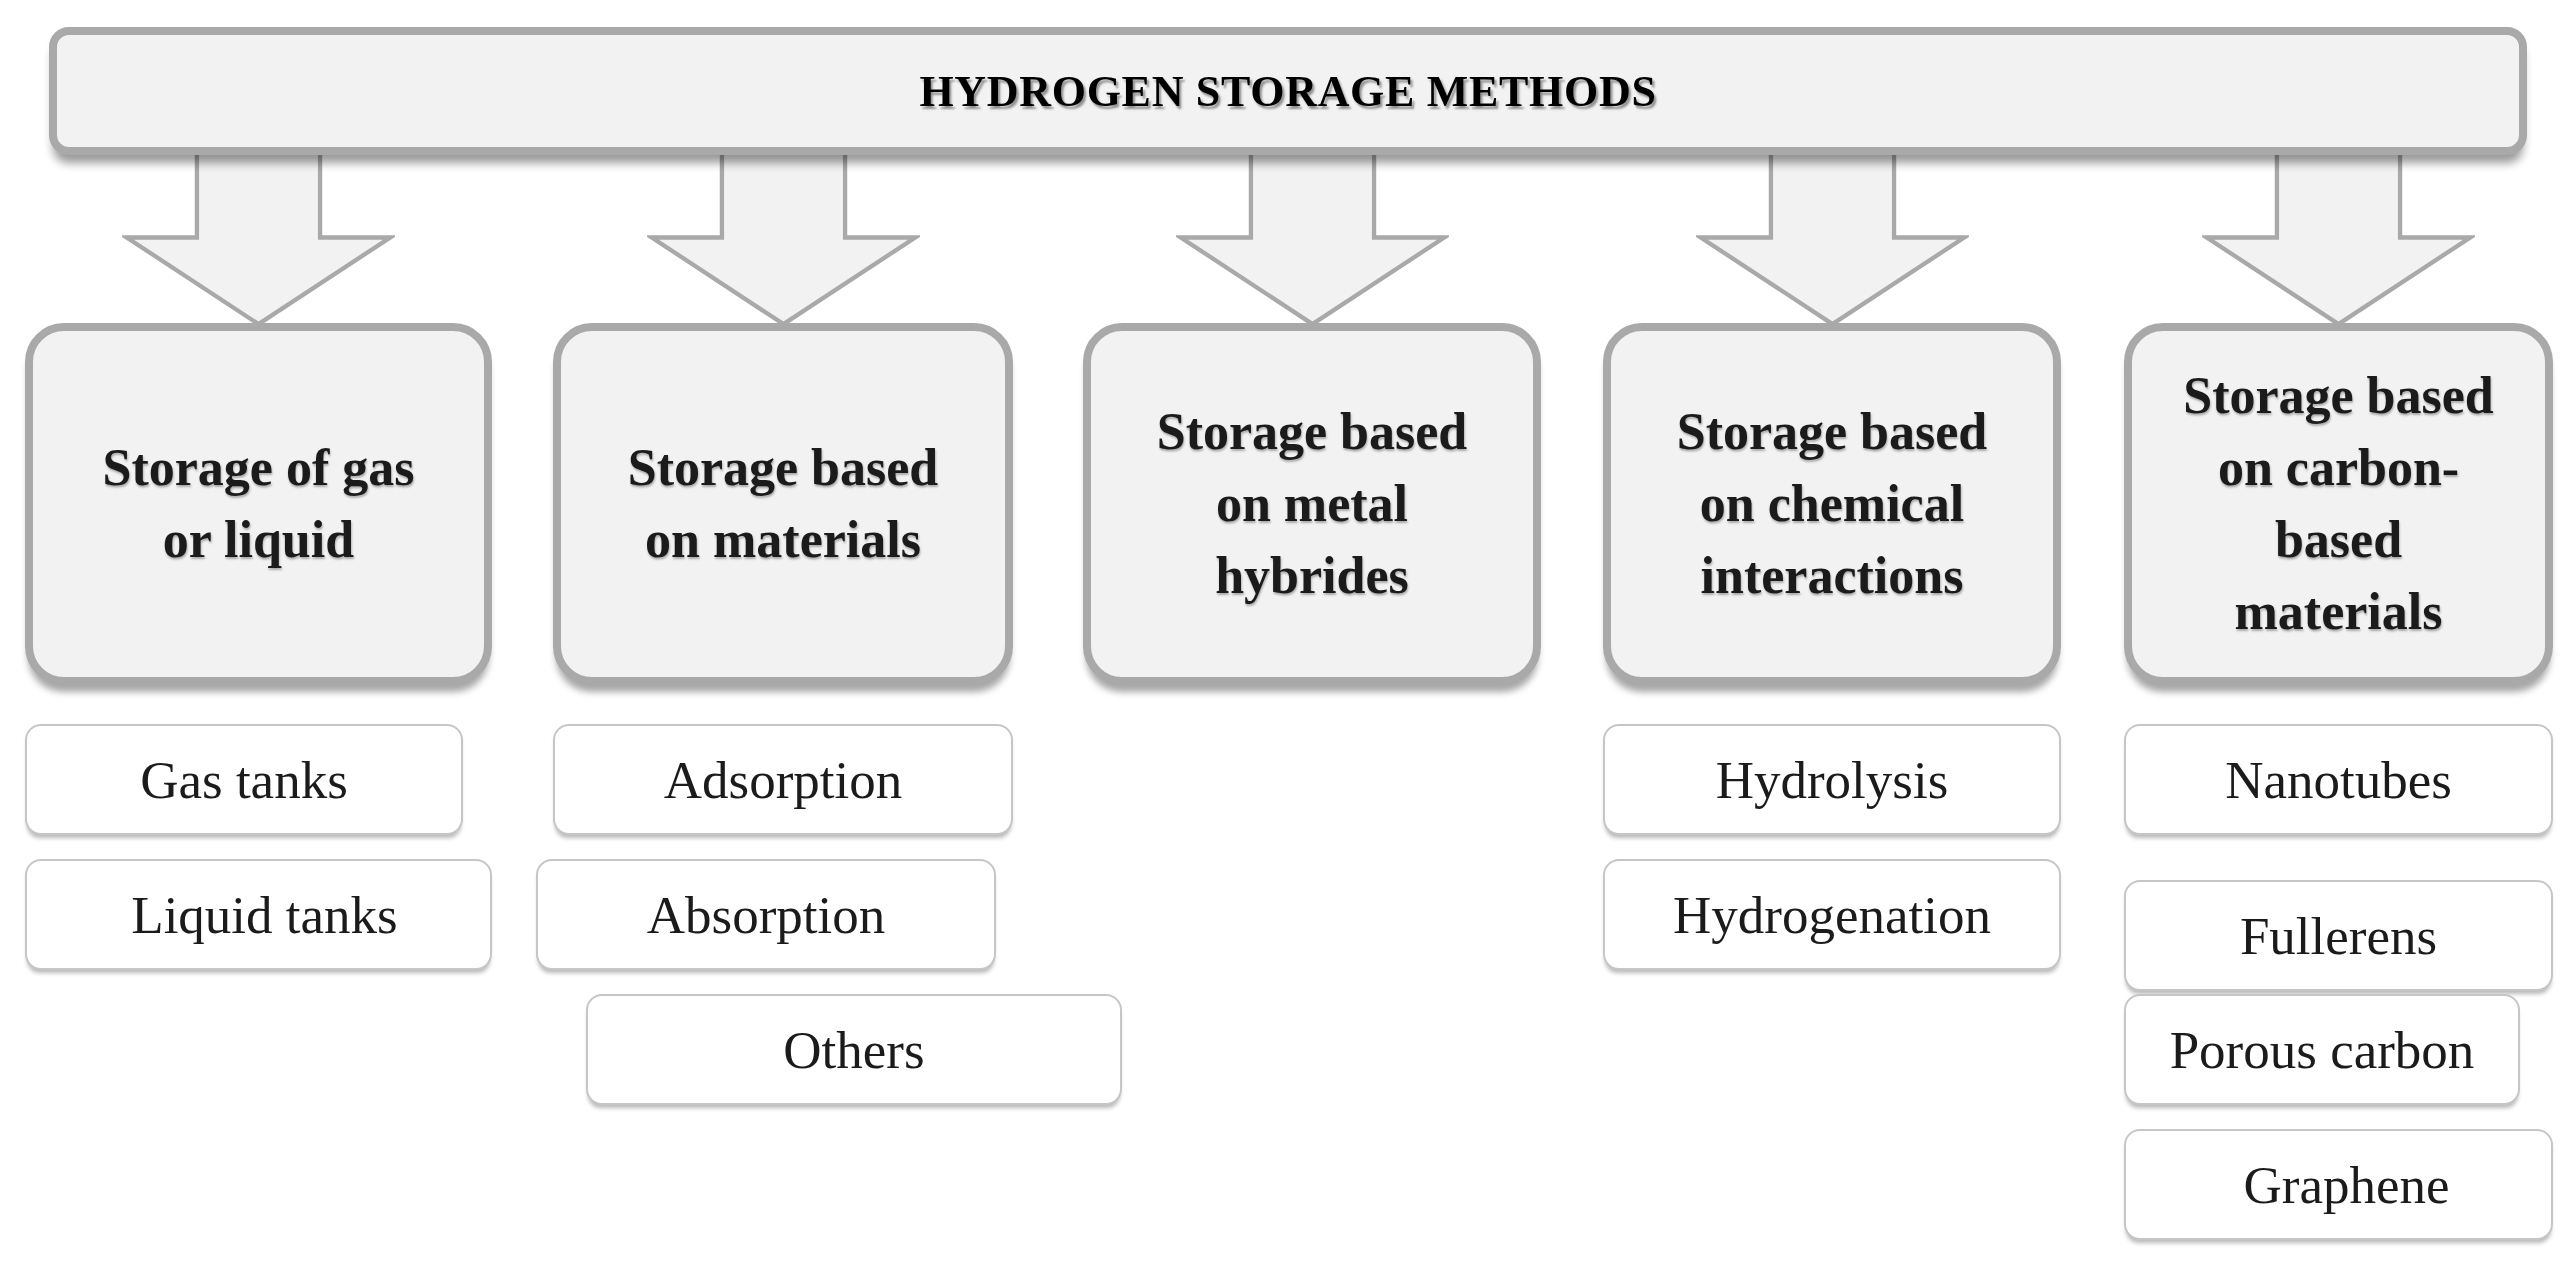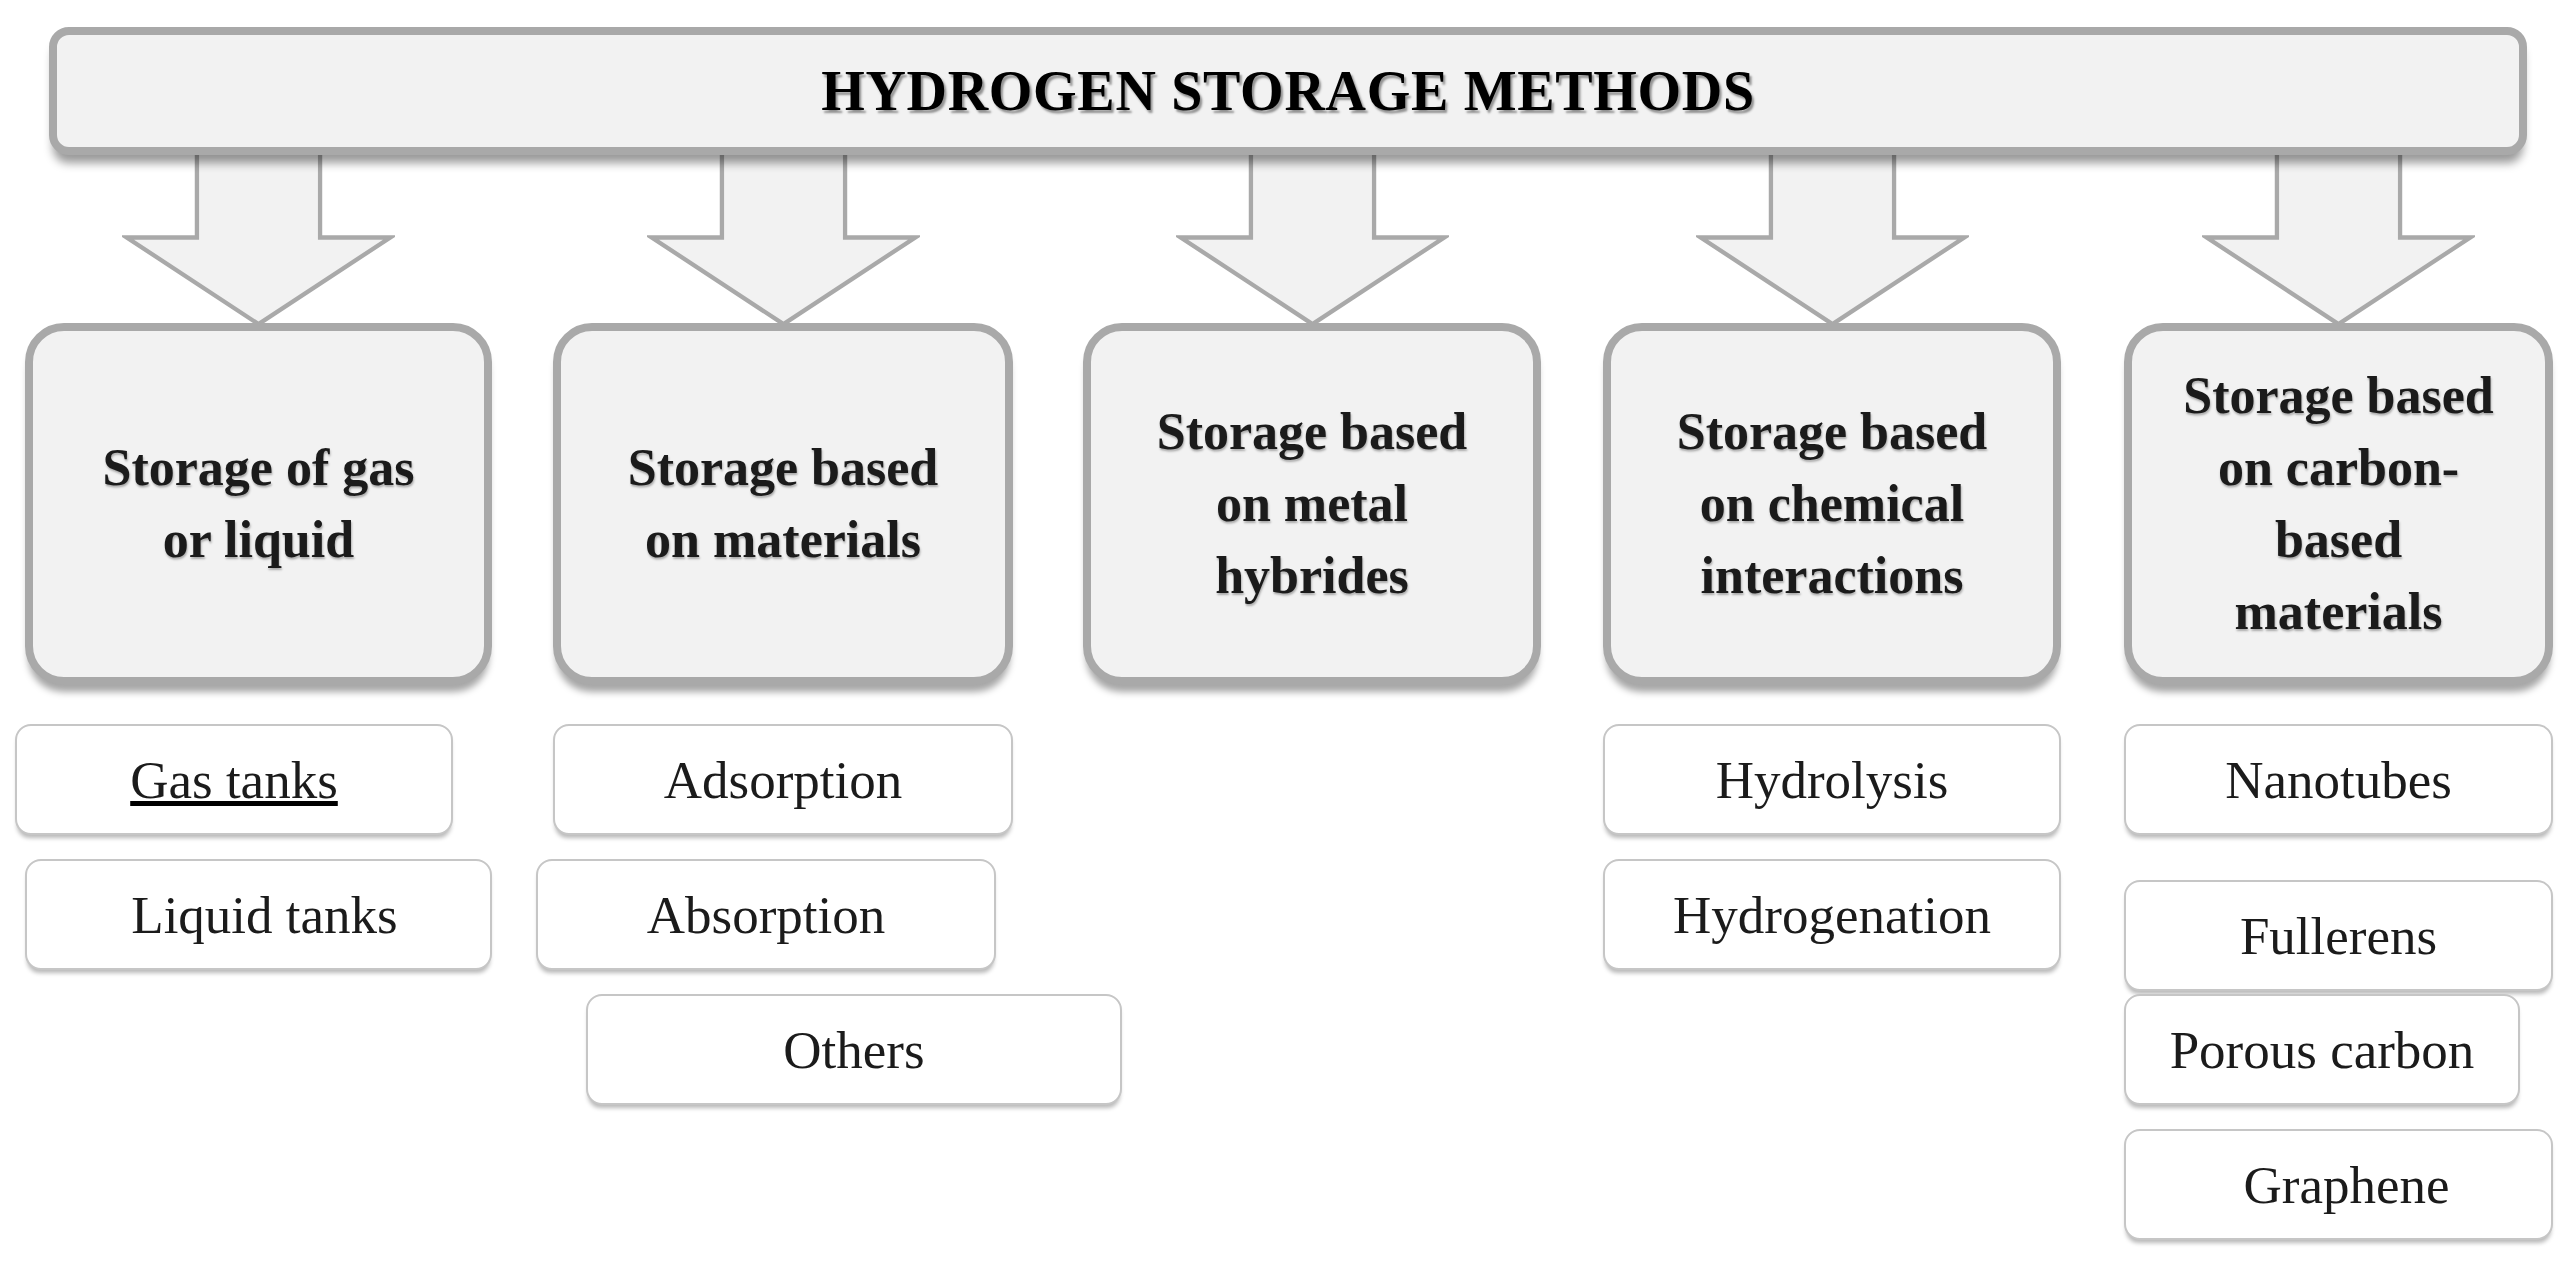--- a/index.html
+++ b/index.html
@@ -15,21 +15,21 @@
     left:49px;top:27px;width:2478px;height:128px;
     box-sizing:border-box;
     background:var(--node-fill,#f2f2f2);
     border:8.6px solid var(--node-border,#a9a9a9);
     border-radius:20px;
     box-shadow:0 11.5px 10px -4.3px rgba(0,0,0,0.40);
     display:flex;align-items:center;justify-content:center;
     z-index:3;
   }
   .header-title{
-    font-size:56px;font-weight:bold;color:#000;
+    font-size:44px;font-weight:bold;color:#000;
     letter-spacing:0.7px;
     text-shadow:2.2px 2.9px 2.2px rgba(0,0,0,0.40);
     white-space:nowrap;
   }
   .arrow{position:absolute;z-index:1;}
   .arrow path{
     fill:var(--node-fill,#f2f2f2);
     stroke:var(--node-border,#a9a9a9);
     stroke-width:6;
     stroke-linejoin:miter;
@@ -93,21 +93,21 @@
 
   <div class="header-box">
     <span class="header-title">HYDROGEN STORAGE METHODS</span>
   </div>
 
   <div id="columns">
       <div class="category-box" style="left: 25px; width: 467px;">
         <span class="category-label">Storage of gas
 or liquid</span>
       </div>
-      <div class="child-box" style="left: 15px; width: 438px; top: 724px; text-decoration: underline;">
+      <div class="child-box" style="left: 25px; width: 438px; top: 724px;">
         <span class="child-label">Gas tanks</span>
       </div>
       <div class="child-box" style="left: 25px; width: 467px; top: 859px; padding-left: 12px;">
         <span class="child-label">Liquid tanks</span>
       </div>
       <div class="category-box" style="left: 553px; width: 460px;">
         <span class="category-label">Storage based
 on materials</span>
       </div>
       <div class="child-box" style="left: 553px; width: 460px; top: 724px; justify-content: center;">

